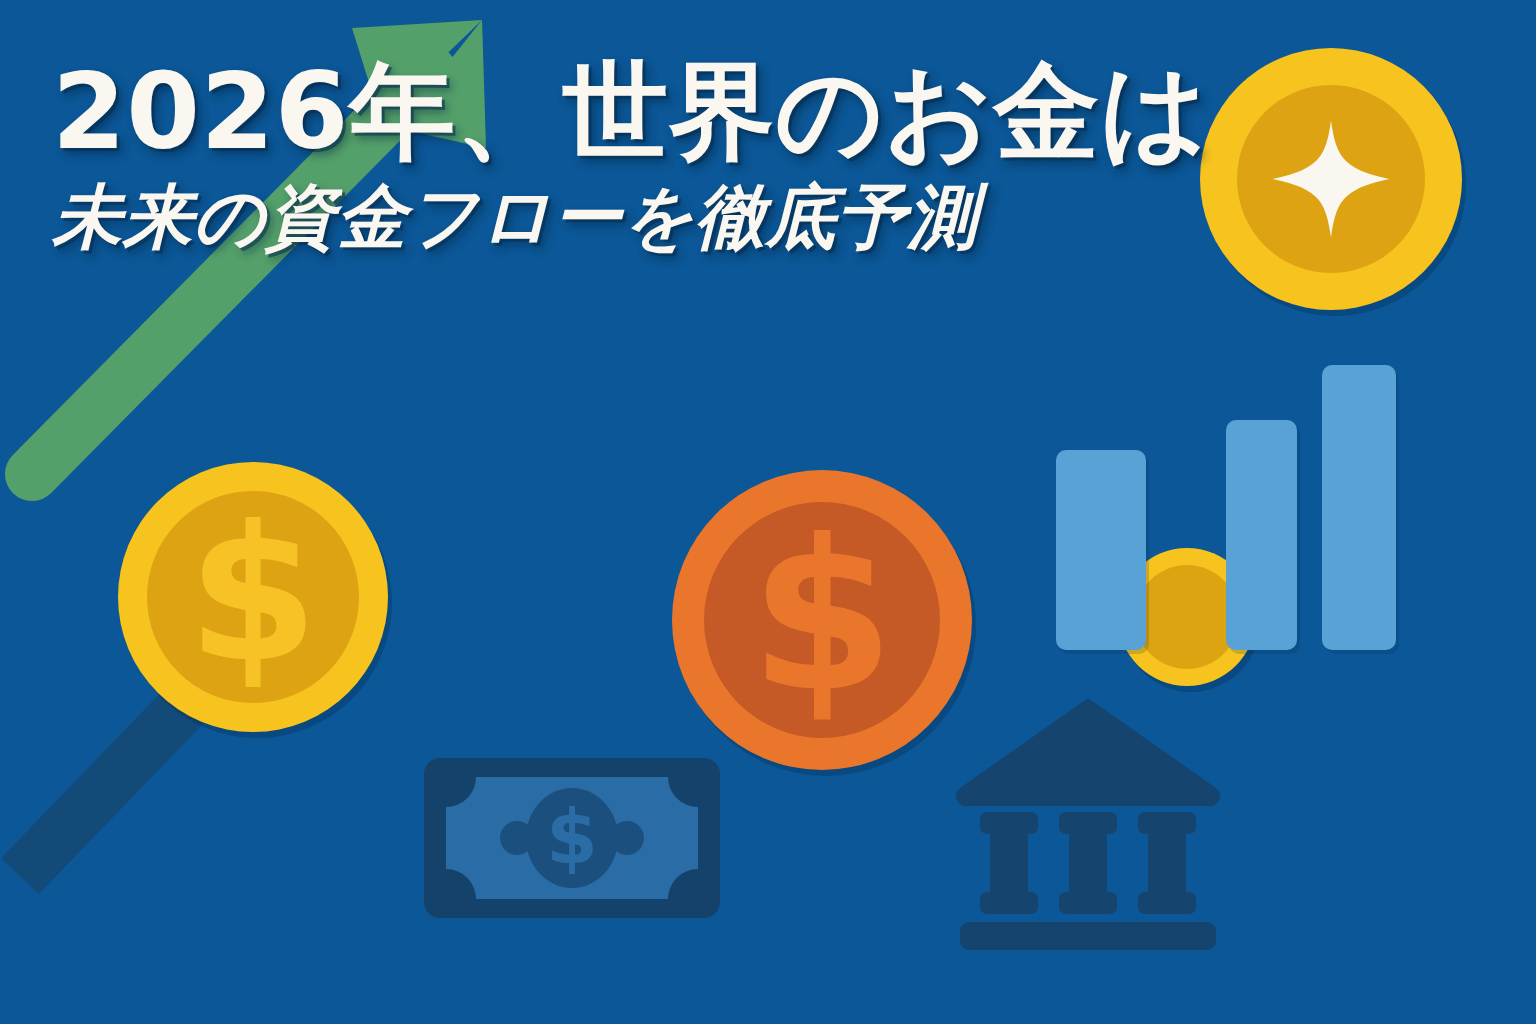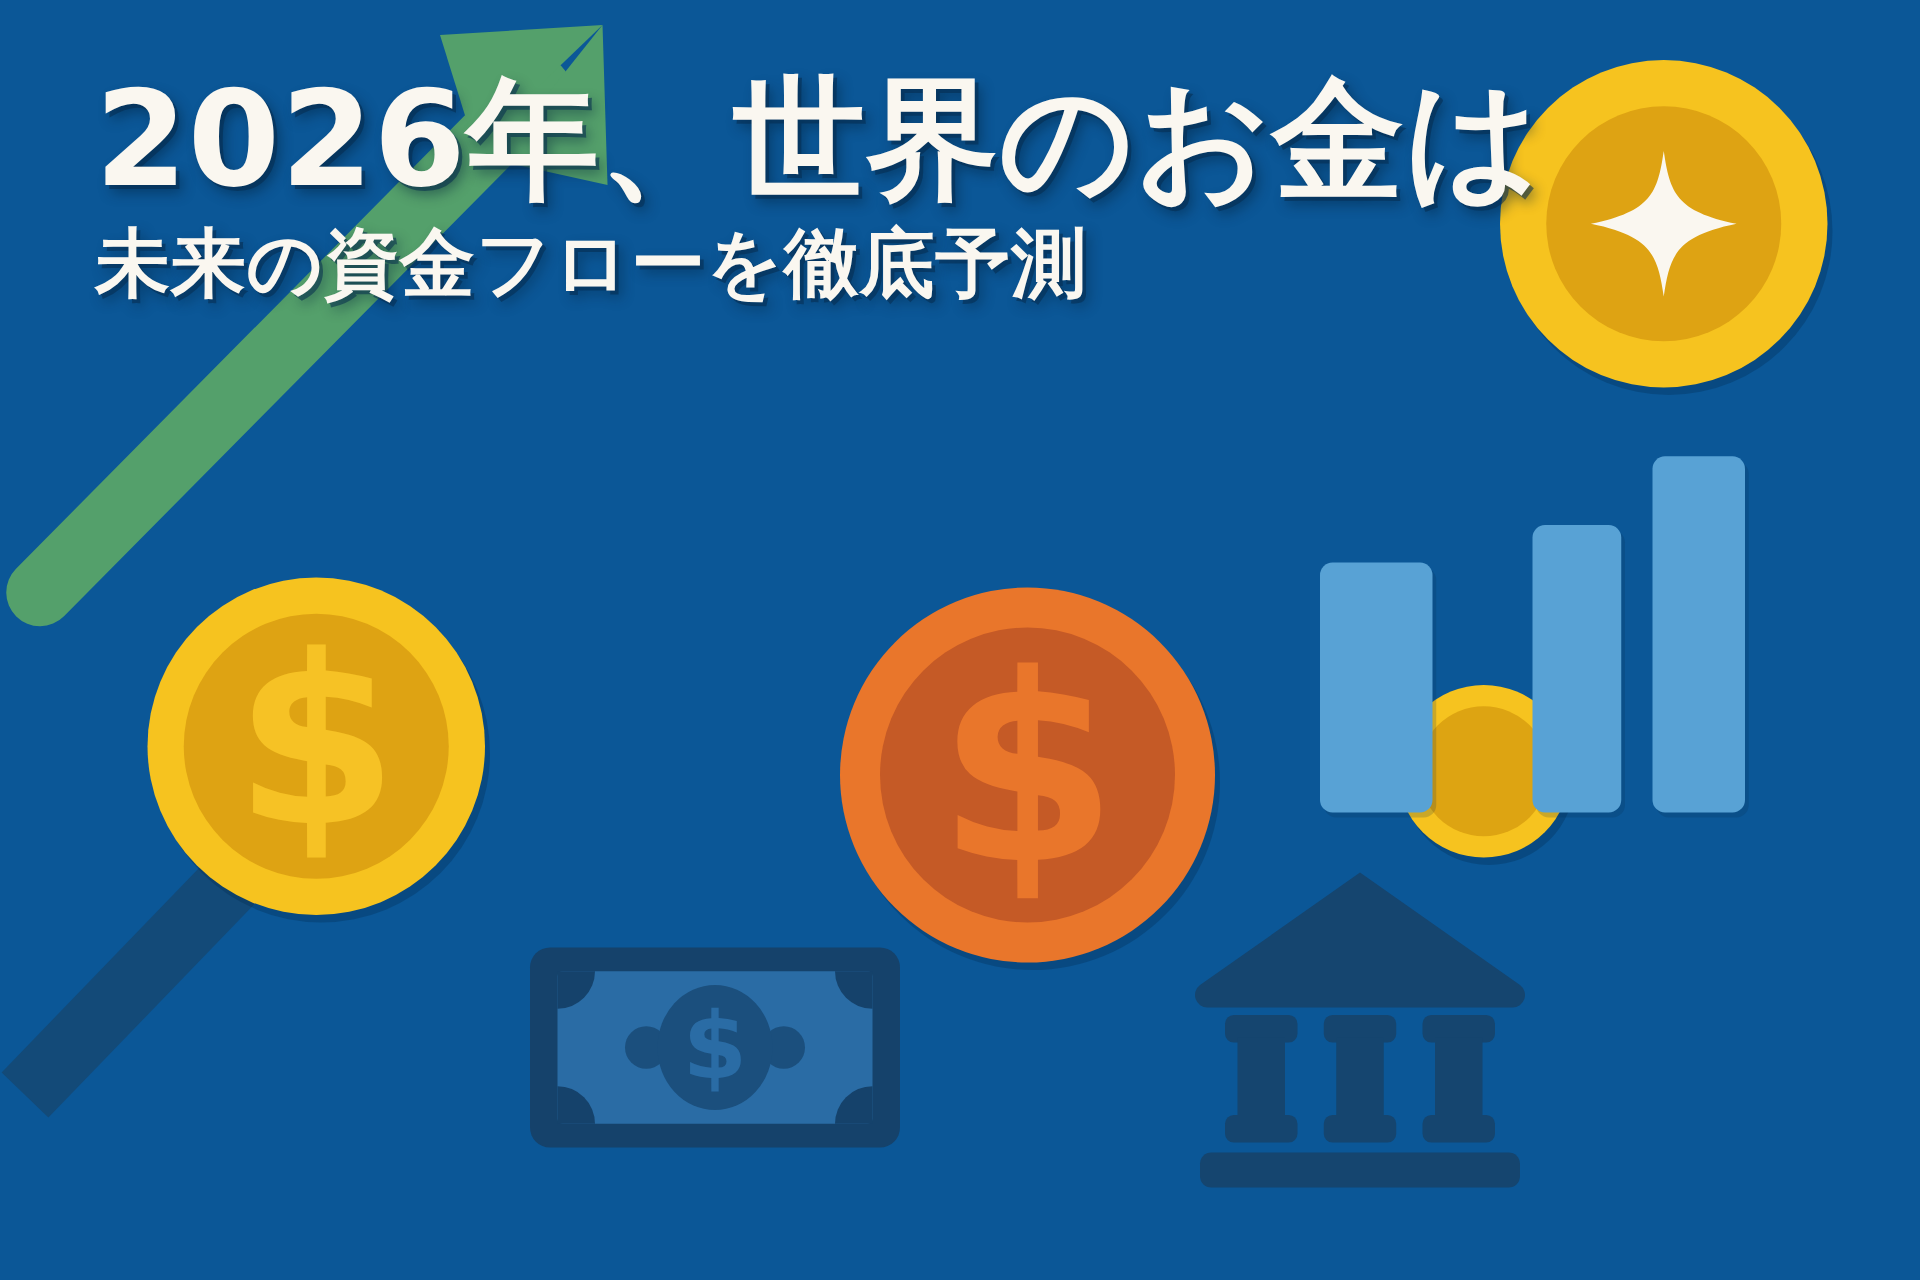--- a/index.html
+++ b/index.html
@@ -25,37 +25,36 @@
   }
 
   
   .title-block {
     position: absolute;
     left: 52px;
     top: 56px;
     width: 1130px;
     z-index: 40;
     pointer-events: none;
-    margin-left: 24px;
   }
   .title-line {
     display: block;
     color: #faf7f0;
     font-weight: 700;
     letter-spacing: 0.005em;
     line-height: 1.06;
     white-space: nowrap;
     text-shadow:
       3px 3px 0 rgba(5, 44, 78, 0.55),
       5px 6px 10px rgba(3, 30, 55, 0.45);
     font-family: "DejaVu Sans", "Liberation Sans", sans-serif;
   }
   .title-line.l1 { font-size: 106px; }
   .title-line.l2 { font-size: 106px; margin-top: 2px; }
-  .title-line.l3 { font-size: 60px;  margin-top: 12px; letter-spacing: 0.01em; }
+  .title-line.l3 { font-size: 70px;  margin-top: 12px; letter-spacing: 0.01em; font-style: italic; }
 
   
   .coin {
     position: absolute;
     border-radius: 50%;
     display: flex;
     align-items: center;
     justify-content: center;
     box-shadow: 4px 6px 0 rgba(4, 40, 72, 0.28);
   }

